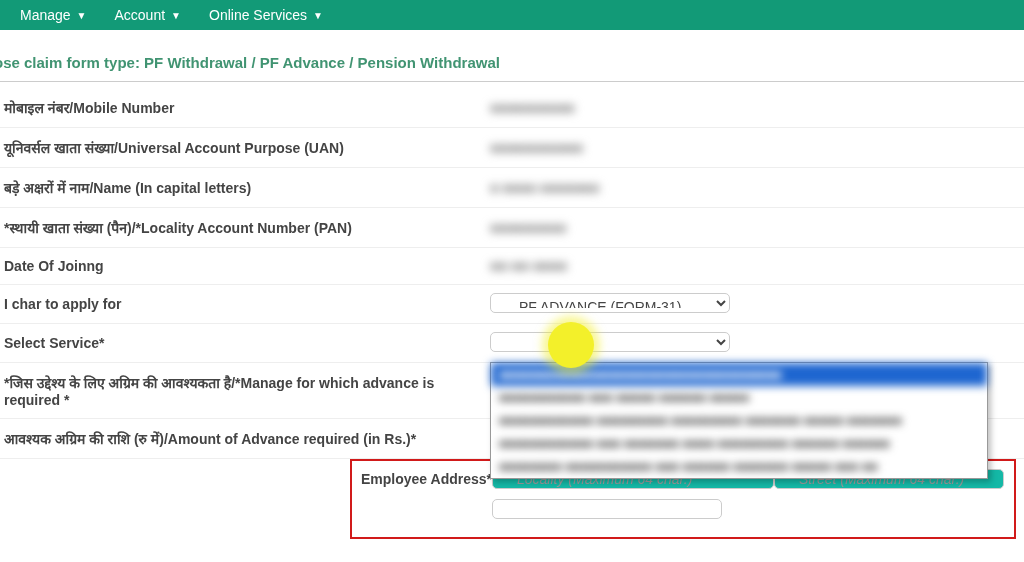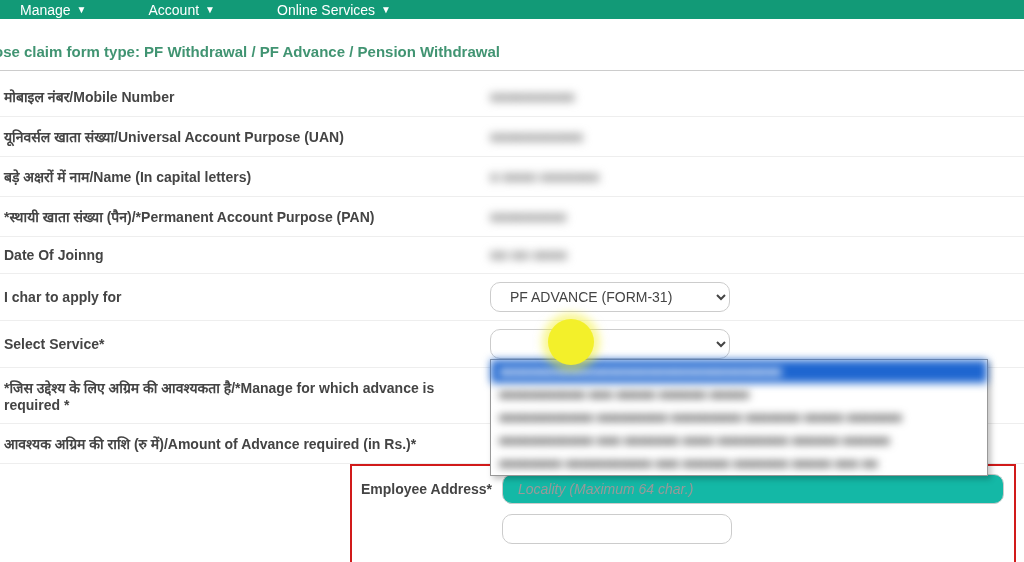--- a/index.html
+++ b/index.html
@@ -1,43 +1,43 @@
 <!DOCTYPE html>
 <html><head>
 <meta charset="utf-8">
 <style>
   * { box-sizing: border-box; margin: 0; padding: 0; }
   body { font-family: "Segoe UI", Arial, sans-serif; font-size: 14px; color: #333; background: #fff; width: 1024px; height: 562px; overflow: hidden; }
 
-  .navbar { background: #129a77; height: 19px; display: flex; align-items: center; padding-left: 6px; gap: 34px; }
+  .navbar { background: #129a77; height: 30px; display: flex; align-items: center; padding-left: 6px; }
   .nav-item { color: #fff; font-size: 14px; padding: 8px 14px; cursor: pointer; display: flex; align-items: center; }
   .caret { margin-left: 6px; font-size: 10px; }
 
   .page-title { font-size: 15px; color: #419472; font-weight: 600; padding: 24px 0 10px 0; margin-left: -6px; }
   .title-divider { border: none; border-top: 1px solid #ccc; margin: 0 0 6px 0; margin-left: -6px; }
 
   .form-table { width: 100%; border-collapse: collapse; }
   .form-table tr { border-bottom: 1px solid #eee; }
   .form-table td.label { width: 480px; padding: 10px 16px 10px 4px; font-size: 14px; color: #444; font-weight: 600; }
   .form-table td.value { padding: 8px 10px; position: relative; }
 
   .blurred { display: inline-block; filter: blur(5px); color: #888; font-size: 14px; user-select: none; }
 
-  select, input[type=text] { height: 30px; border: 1px solid #ccc; border-radius: 10px; padding: 4px 15px; font-size: 14px; color: #444; background: #fff; }
+  select, input[type=text] { height: 20px; border: 1px solid #ccc; border-radius: 5px; padding: 4px 24px; font-size: 14px; color: #444; background: #fff; }
   select { width: 240px; }
 
   .dropdown-open-wrap { position: relative; }
   .dropdown-list { position: absolute; top: 30px; left: 0; width: 498px; background: #fff; border: 1px solid #999; box-shadow: 3px 3px 6px rgba(0,0,0,.25); z-index: 5; }
   .dropdown-list .opt { padding: 4px 8px; filter: blur(4px); color: #555; font-size: 13px; white-space: nowrap; overflow: hidden; }
   .dropdown-list .opt.sel { background: #1e66d0; color: #fff; }
 
   .cursor-dot { position: absolute; width: 46px; height: 46px; border-radius: 50%; background: #f3f02a; box-shadow: 0 0 8px 6px rgba(243,240,42,.5); z-index: 10; pointer-events: none; }
 
   .address-block { border: 2px solid #d11a1a; padding: 8px 10px 8px 0; margin-left: 350px; margin-right: 8px; }
-  .addr-row { display: flex; gap: 10px; margin-bottom: 10px; align-items: center; }
+  .addr-row { display: flex; margin-bottom: 10px; align-items: center; }
   .addr-label { width: 140px; text-align: right; font-weight: 600; color: #444; font-size: 14px; }
   .addr-indent { width: 140px; }
   input.addr-input { width: 100%; background: #14b8a6; }
   input.addr-input-white { width: 100%; background: #fff; }
   select.addr-select { width: 100%; }
   .addr-col { flex: 1; }
   .addr-col-narrow { width: 230px; }
 
   ::placeholder { font-style: italic; color: #999; }
 </style>
@@ -70,21 +70,21 @@
   </tr>
   <tr>
     <td class="label">यूनिवर्सल खाता संख्या/Universal Account Purpose (UAN)</td>
     <td class="value"><span class="blurred">■■■■■■■■■■■</span></td>
   </tr>
   <tr>
     <td class="label">बड़े अक्षरों में नाम/Name (In capital letters)</td>
     <td class="value"><span class="blurred">■ ■■■■ ■■■■■■■</span></td>
   </tr>
   <tr>
-    <td class="label">*स्थायी खाता संख्या (पैन)/*Permanent Account Purpose (PAN)</td>
+    <td class="label">*स्थायी खाता संख्या (पैन)/*Locality Account Number (PAN)</td>
     <td class="value"><span class="blurred">■■■■■■■■■</span></td>
   </tr>
   <tr>
     <td class="label">Date Of Joinng</td>
     <td class="value"><span class="blurred">■■-■■-■■■■</span></td>
   </tr>
   <tr>
     <td class="label">I char to apply for</td>
     <td class="value">
       <select>
@@ -116,19 +116,20 @@
     <td class="label">आवश्यक अग्रिम की राशि (रु में)/Amount of Advance required (in Rs.)*</td>
     <td class="value"></td>
   </tr>
 </tbody>
   </table>
 
 <div class="address-block">
   <div class="addr-row">
     <div class="addr-label">Employee Address*</div>
     <div class="addr-col"><input type="text" class="addr-input" placeholder="Locality (Maximum 64 char.)" style=""></div>
+    <div class="addr-col-narrow"><input type="text" class="addr-input" placeholder="Street (Maximum 64 char.)" style=""></div>
   </div>
   <div class="addr-row">
     <div class="addr-indent"></div>
     <div class="addr-col-narrow"><input type="text" class="addr-input-white" style=""></div>
   </div>
 
 </div>
 
 </body></html>

